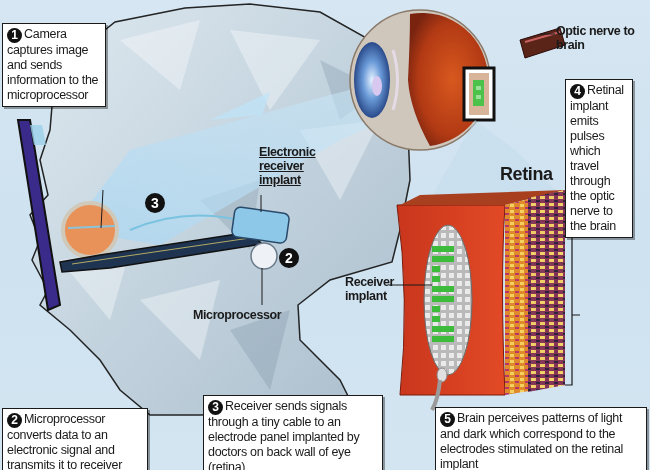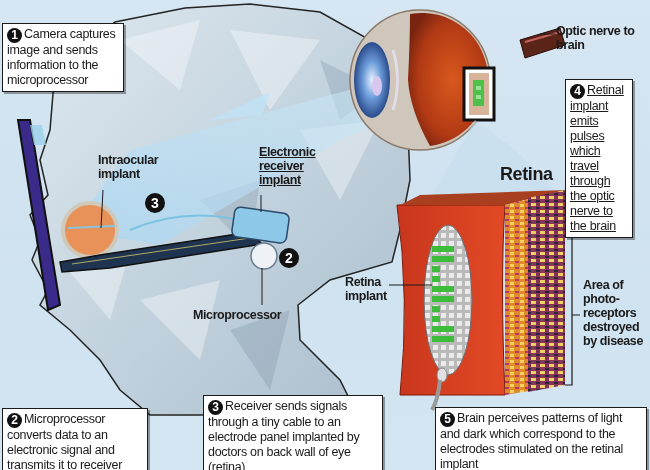--- a/index.html
+++ b/index.html
@@ -179,44 +179,42 @@
       </g>
       <ellipse cx="442" cy="375" rx="5" ry="7" fill="#e0e0e0" stroke="#888" stroke-width="1"></ellipse>
       <path d="M440 380 Q438 400 432 410" stroke="#9a9a9a" stroke-width="4" fill="none"></path>
     </g>
 
     <line x1="389" y1="285" x2="432" y2="285" stroke="#1a1a1a" stroke-width="1"></line>
     <path d="M565 226 L572 226 L572 385 L565 385" stroke="#1a1a1a" stroke-width="1.2" fill="none"></path>
     <line x1="572" y1="315" x2="580" y2="315" stroke="#1a1a1a" stroke-width="1"></line>
   </svg>
 
-  <div class="callout" style="left:2px; top:23px; width:122px;">
+  <div class="callout" style="left:2px; top:23px; width:104px;">
     <span class="num">1</span><span>Camera captures image and sends information to the microprocessor</span>
   </div>
 
-  <div class="callout" style="left:565px; top:79px; width:68px;text-decoration:underline;">
+  <div class="callout" style="left:565px; top:79px; width:68px;">
     <span class="num">4</span><span>Retinal implant emits pulses which travel through the optic nerve to the brain</span>
   </div>
 
   <div class="callout" style="left:2px; top:408px; width:146px;">
     <span class="num">2</span><span>Microprocessor converts data to an electronic signal and transmits it to receiver</span>
   </div>
 
   <div class="callout" style="left:203px; top:395px; width:180px;">
     <span class="num">3</span><span>Receiver sends signals through a tiny cable to an electrode panel implanted by doctors on back wall of eye (retina)</span>
   </div>
 
   <div class="callout" style="left:435px; top:407px; width:212px;">
     <span class="num">5</span><span>Brain perceives patterns of light and dark which correspond to the electrodes stimulated on the retinal implant</span>
   </div>
 
   <div class="badge" style="left:145px; top:193px;">3</div>
   <div class="badge" style="left:279px; top:248px;">2</div>
 
-  <div class="label" style="left:98px; top:153px; width:75px;">Intraocular implant</div>
   <div class="label" style="left:259px; top:145px; width:60px;text-decoration:underline;">Electronic receiver implant</div>
   <div class="label" style="left:193px; top:308px;">Microprocessor</div>
   <div class="label" style="left:556px; top:24px; width:80px;">Optic nerve to brain</div>
   <div class="label title-label" style="left:500px; top:167px;">Retina</div>
-  <div class="label" style="left:345px; top:275px; width:48px;">Retina implant</div>
-  <div class="label" style="left:583px; top:278px; width:62px;">Area of photo-receptors destroyed by disease</div>
+  <div class="label" style="left:345px; top:275px; width:48px;">Receiver implant</div>
 
 </div>
 
 </body></html>

